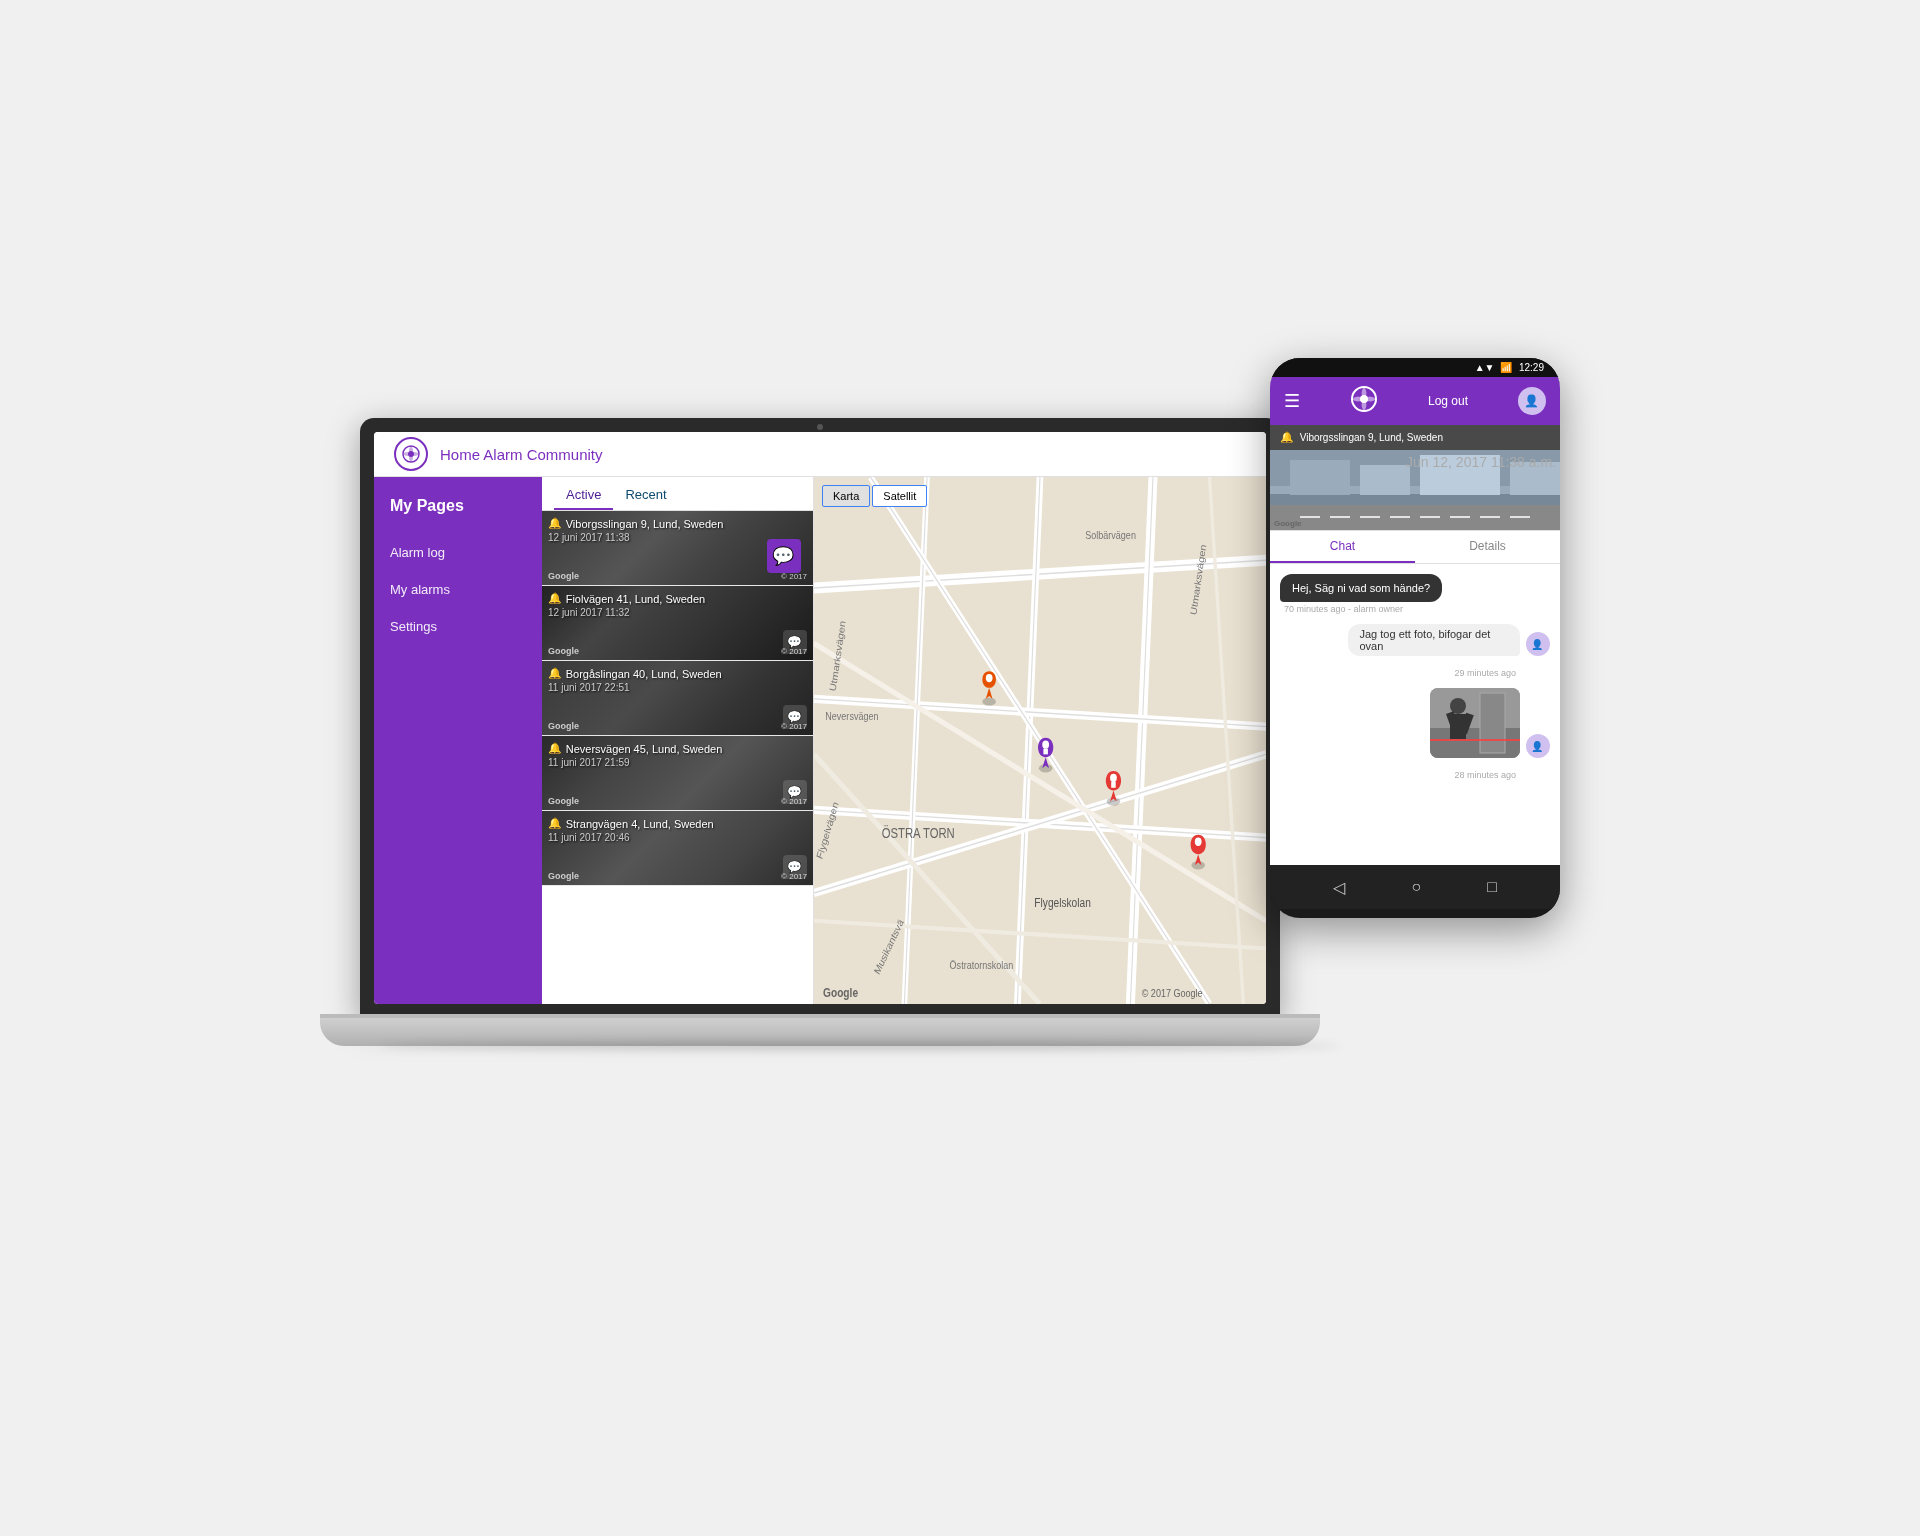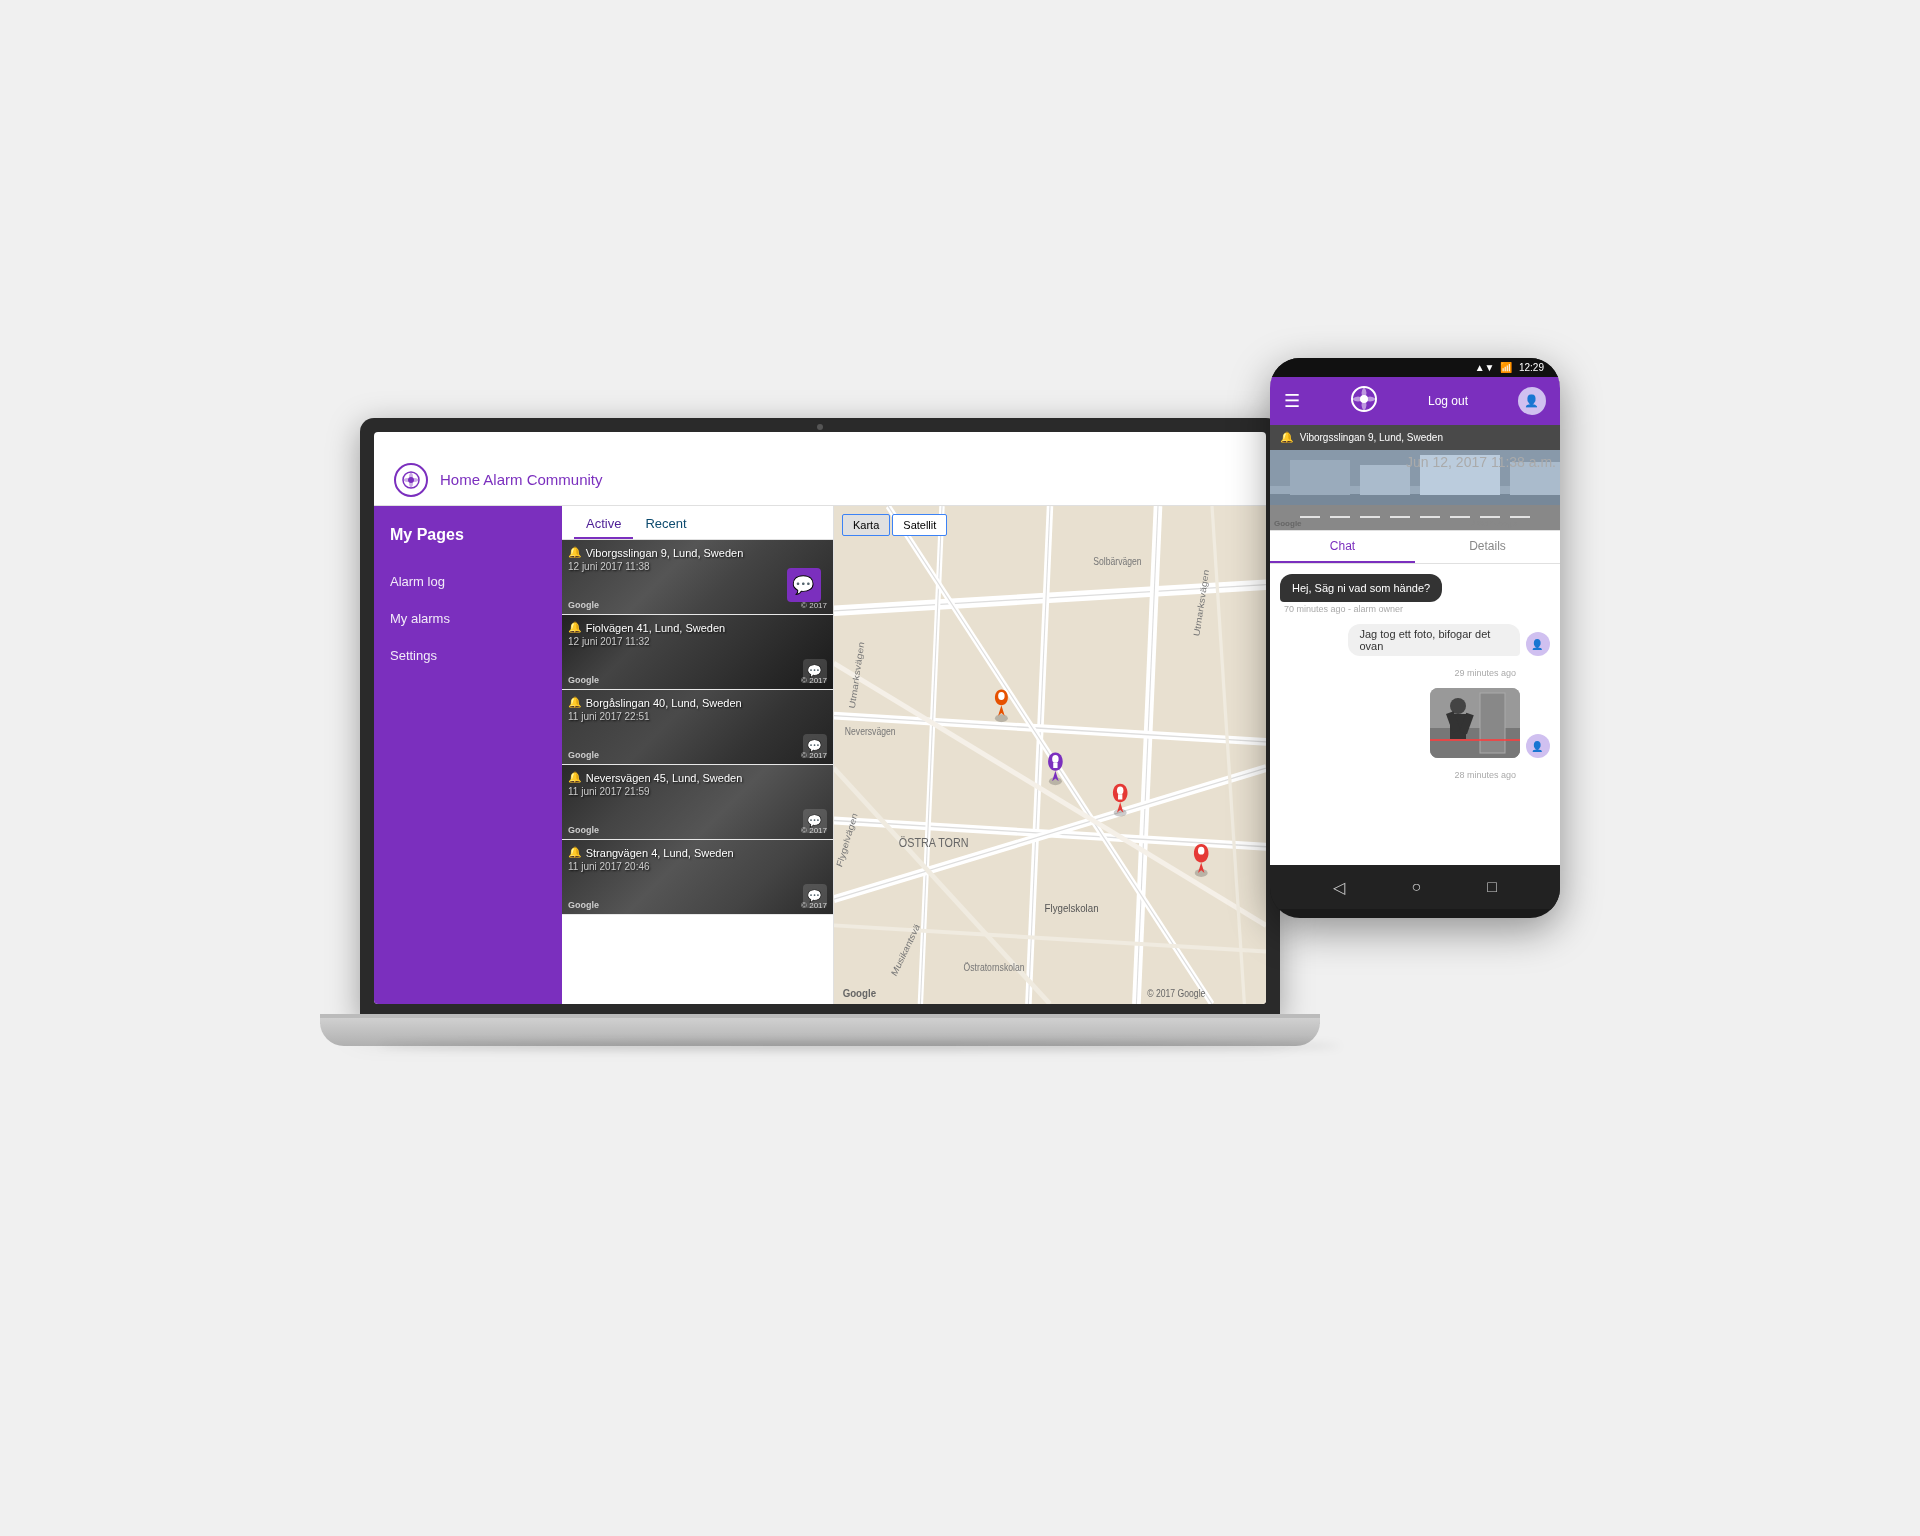--- a/index.html
+++ b/index.html
@@ -85,22 +85,21 @@
 
     
     .app-header {
       background: #fff;
       border-bottom: 1px solid #e0e0e0;
       padding: 10px 20px;
       display: flex;
       align-items: center;
       gap: 12px;
       flex-shrink: 0;
-      height: 52px;
-      margin-top: 22px;
+      height: 45px;
     }
     .app-logo {
       width: 34px; height: 34px;
       border: 2px solid #7b2fbe;
       border-radius: 50%;
       display: flex; align-items: center; justify-content: center;
       color: #7b2fbe;
       font-size: 16px;
     }
     .app-title {
@@ -110,21 +109,21 @@
     }
 
     .app-body {
       display: flex;
       flex: 1;
       overflow: hidden;
     }
 
     
     .sidebar {
-      width: 188px;
+      width: 168px;
       background: #7b2fbe;
       padding: 20px 16px;
       flex-shrink: 0;
       color: white;
     }
     .sidebar-title {
       font-size: 16px;
       font-weight: 600;
       margin-bottom: 30px;
       color: #fff;

